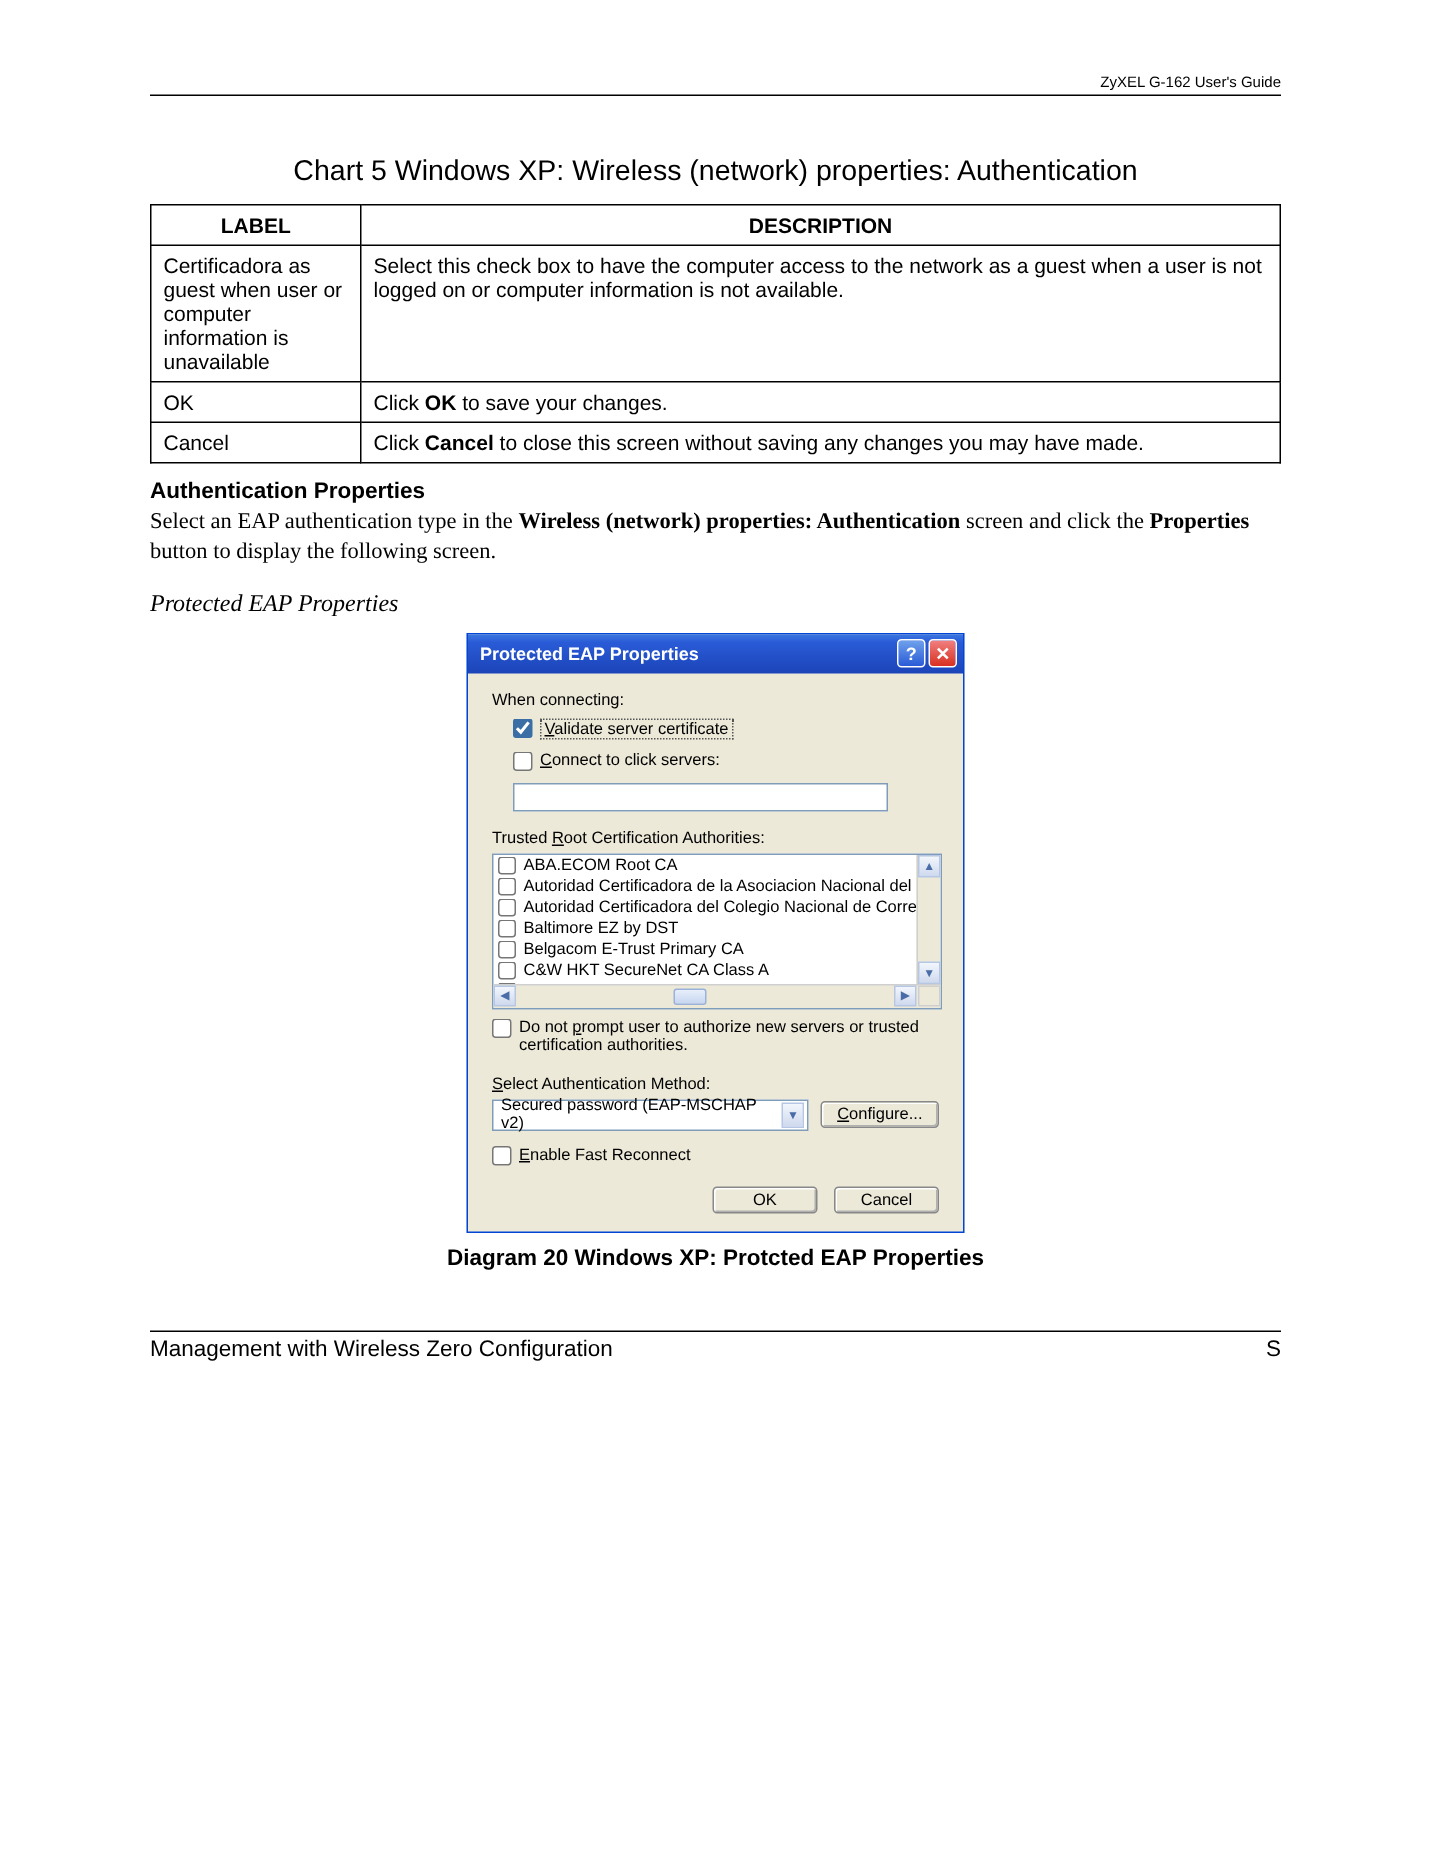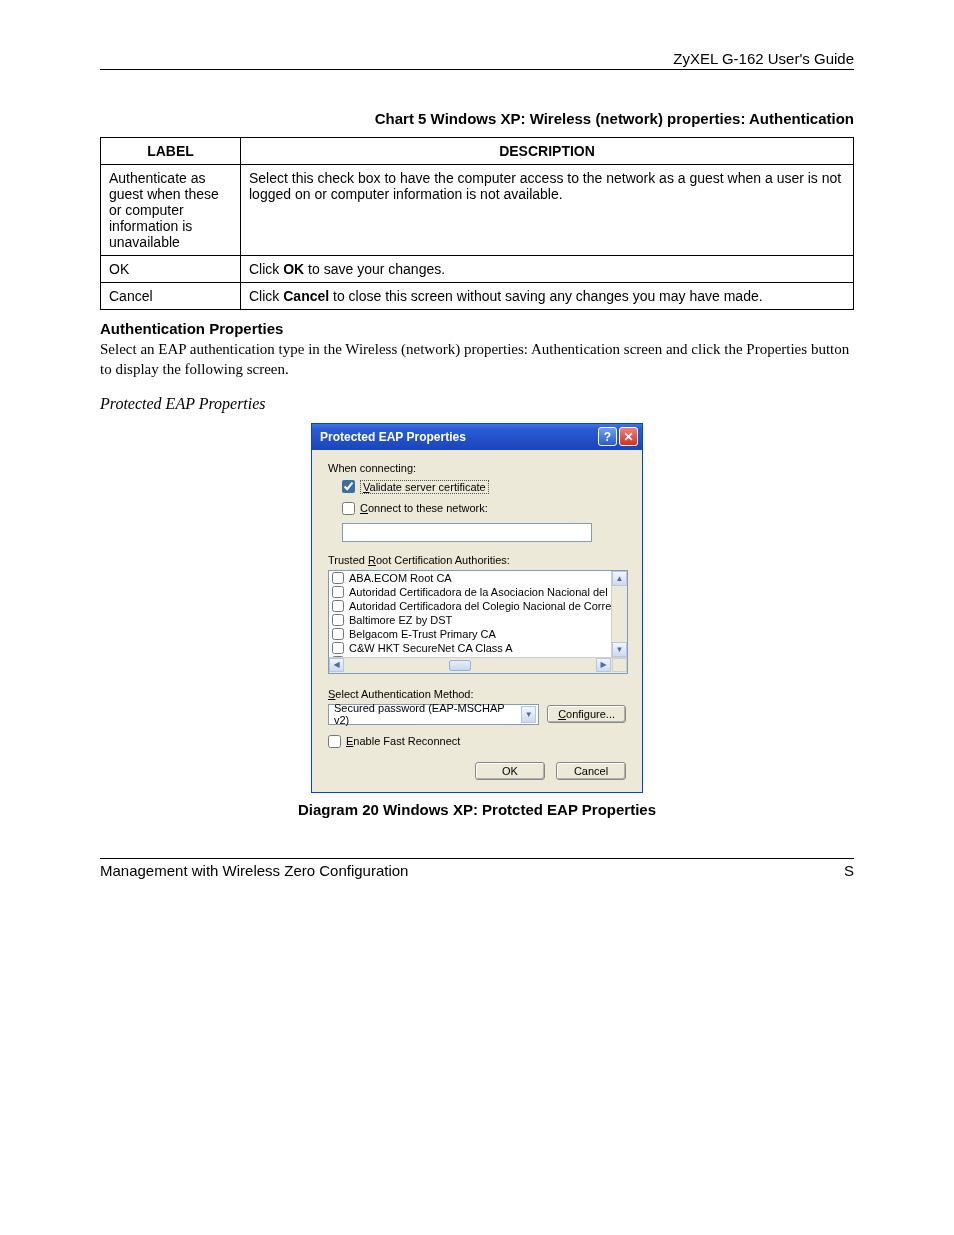--- a/index.html
+++ b/index.html
@@ -12,26 +12,26 @@
     width: 954px;
   }
   .page {
     padding: 50px 100px 50px 100px;
   }
   .header-line {
     border-bottom: 1.5px solid #000;
     padding-bottom: 2px;
     margin-bottom: 40px;
     text-align: right;
-    font-size: 15px;
+    font-size: 10px;
   }
   .chart-title {
-    text-align: right;
-    font-weight: bold;
-    font-size: 15px;
+    text-align: center;
+    font-weight: normal;
+    font-size: 19px;
     margin-bottom: 10px;
   }
   table.desc-table {
     border-collapse: collapse;
     width: 100%;
     margin-bottom: 10px;
   }
   table.desc-table th, table.desc-table td {
     border: 1px solid #000;
     padding: 5px 8px;
@@ -40,21 +40,21 @@
     vertical-align: top;
     margin-left: 46px;
   }
   table.desc-table th {
     font-weight: bold;
     text-align: center;
   }
   table.desc-table td:first-child { width: 140px; }
   .section-h { font-weight: bold; font-size: 15px; margin: 4px 0 2px 0; }
   .body-text { font-size: 15px; font-family: "Times New Roman", serif; margin: 0 0 15px 0; line-height: 1.35; }
-  .body-text .b { font-weight: normal; text-align: right; }
+  .body-text .b { font-weight: bold; text-align: right; }
   .italic-h { font-style: italic; font-size: 16px; font-family: "Times New Roman", serif; margin: 5px 0 10px 0; }
   .diagram-wrapper { text-align: center; }
   .diagram-caption { text-align: center; font-weight: bold; font-size: 15px; margin-top: 8px; margin-bottom: 40px; }
   
   .xp-dialog {
     width: 332px;
     margin: 0 auto;
     border: 1px solid #0045d6;
     background: #ece9d8;
     font-family: Tahoma, Arial, sans-serif;
@@ -149,21 +149,21 @@
 
   <div class="chart-title">Chart 5 Windows XP: Wireless (network) properties: Authentication</div>
 
   <table class="desc-table">
     <tbody>
         <tr>
       <th>LABEL</th>
       <th>DESCRIPTION</th>
     </tr>
     <tr>
-      <td>Authenticate as guest when these or computer information is unavailable</td>
+      <td>Certificadora as guest when user or computer information is unavailable</td>
       <td>Select this check box to have the computer access to the network as a guest when a user is not logged on or computer information is not available.</td>
     </tr>
     <tr>
       <td>OK</td>
       <td><span>Click </span><b>OK</b><span> to save your changes.</span></td>
     </tr>
     <tr>
       <td>Cancel</td>
       <td><span>Click </span><b>Cancel</b><span> to close this screen without saving any changes you may have made.</span></td>
     </tr>
@@ -185,21 +185,21 @@
         <span class="xp-titlebtn xp-close">✕</span>
       </div>
       <div class="xp-body">
         <div class="group-label">When connecting:</div>
         <div class="cb-row">
           <input type="checkbox" checked="" style="">
           <label class="dotted"><span style="text-decoration:underline">V</span><span id="validate-rest">alidate server certificate</span></label>
         </div>
         <div class="cb-row">
           <input type="checkbox" style="">
-          <label><span id="connect-first" style="text-decoration:underline">C</span><span id="connect-rest">onnect to these network:</span></label>
+          <label><span id="connect-first" style="text-decoration:underline">C</span><span id="connect-rest">onnect to click servers:</span></label>
         </div>
         <div class="text-in"></div>
 
         <div class="tr-label"><span id="trusted-pre">Trusted </span><span style="text-decoration:underline">R</span><span id="trusted-post">oot Certification Authorities:</span></div>
 
         <div class="listbox">
           <div class="listbox-inner" id="ca-list-inner">
               <div class="list-item">
                 <input type="checkbox" style="">
                 <span>ABA.ECOM Root CA</span>
@@ -234,20 +234,24 @@
             <div class="down">▼</div>
           </div>
           <div class="hscroll">
             <div class="l">◀</div>
             <div class="thumb"></div>
             <div class="r">▶</div>
             <div class="grip"></div>
           </div>
         </div>
 
+        <div class="cb-row" style="margin-left:0;">
+          <input type="checkbox" style="">
+          <label><span id="noprompt-pre">Do not </span><span style="text-decoration:underline">p</span><span id="noprompt-post">rompt user to authorize new servers or trusted certification authorities.</span></label>
+        </div>
 
         <div class="sel-row"><span style="text-decoration:underline">S</span><span id="selmethod-rest">elect Authentication Method:</span></div>
         <div class="sel-method">
           <div class="xp-select">
             <span class="txt">Secured password (EAP-MSCHAP v2)</span>
             <span class="dd">▼</span>
           </div>
           <button class="xp-button"><span style="text-decoration:underline">C</span><span id="configure-rest">onfigure...</span></button>
         </div>
 

